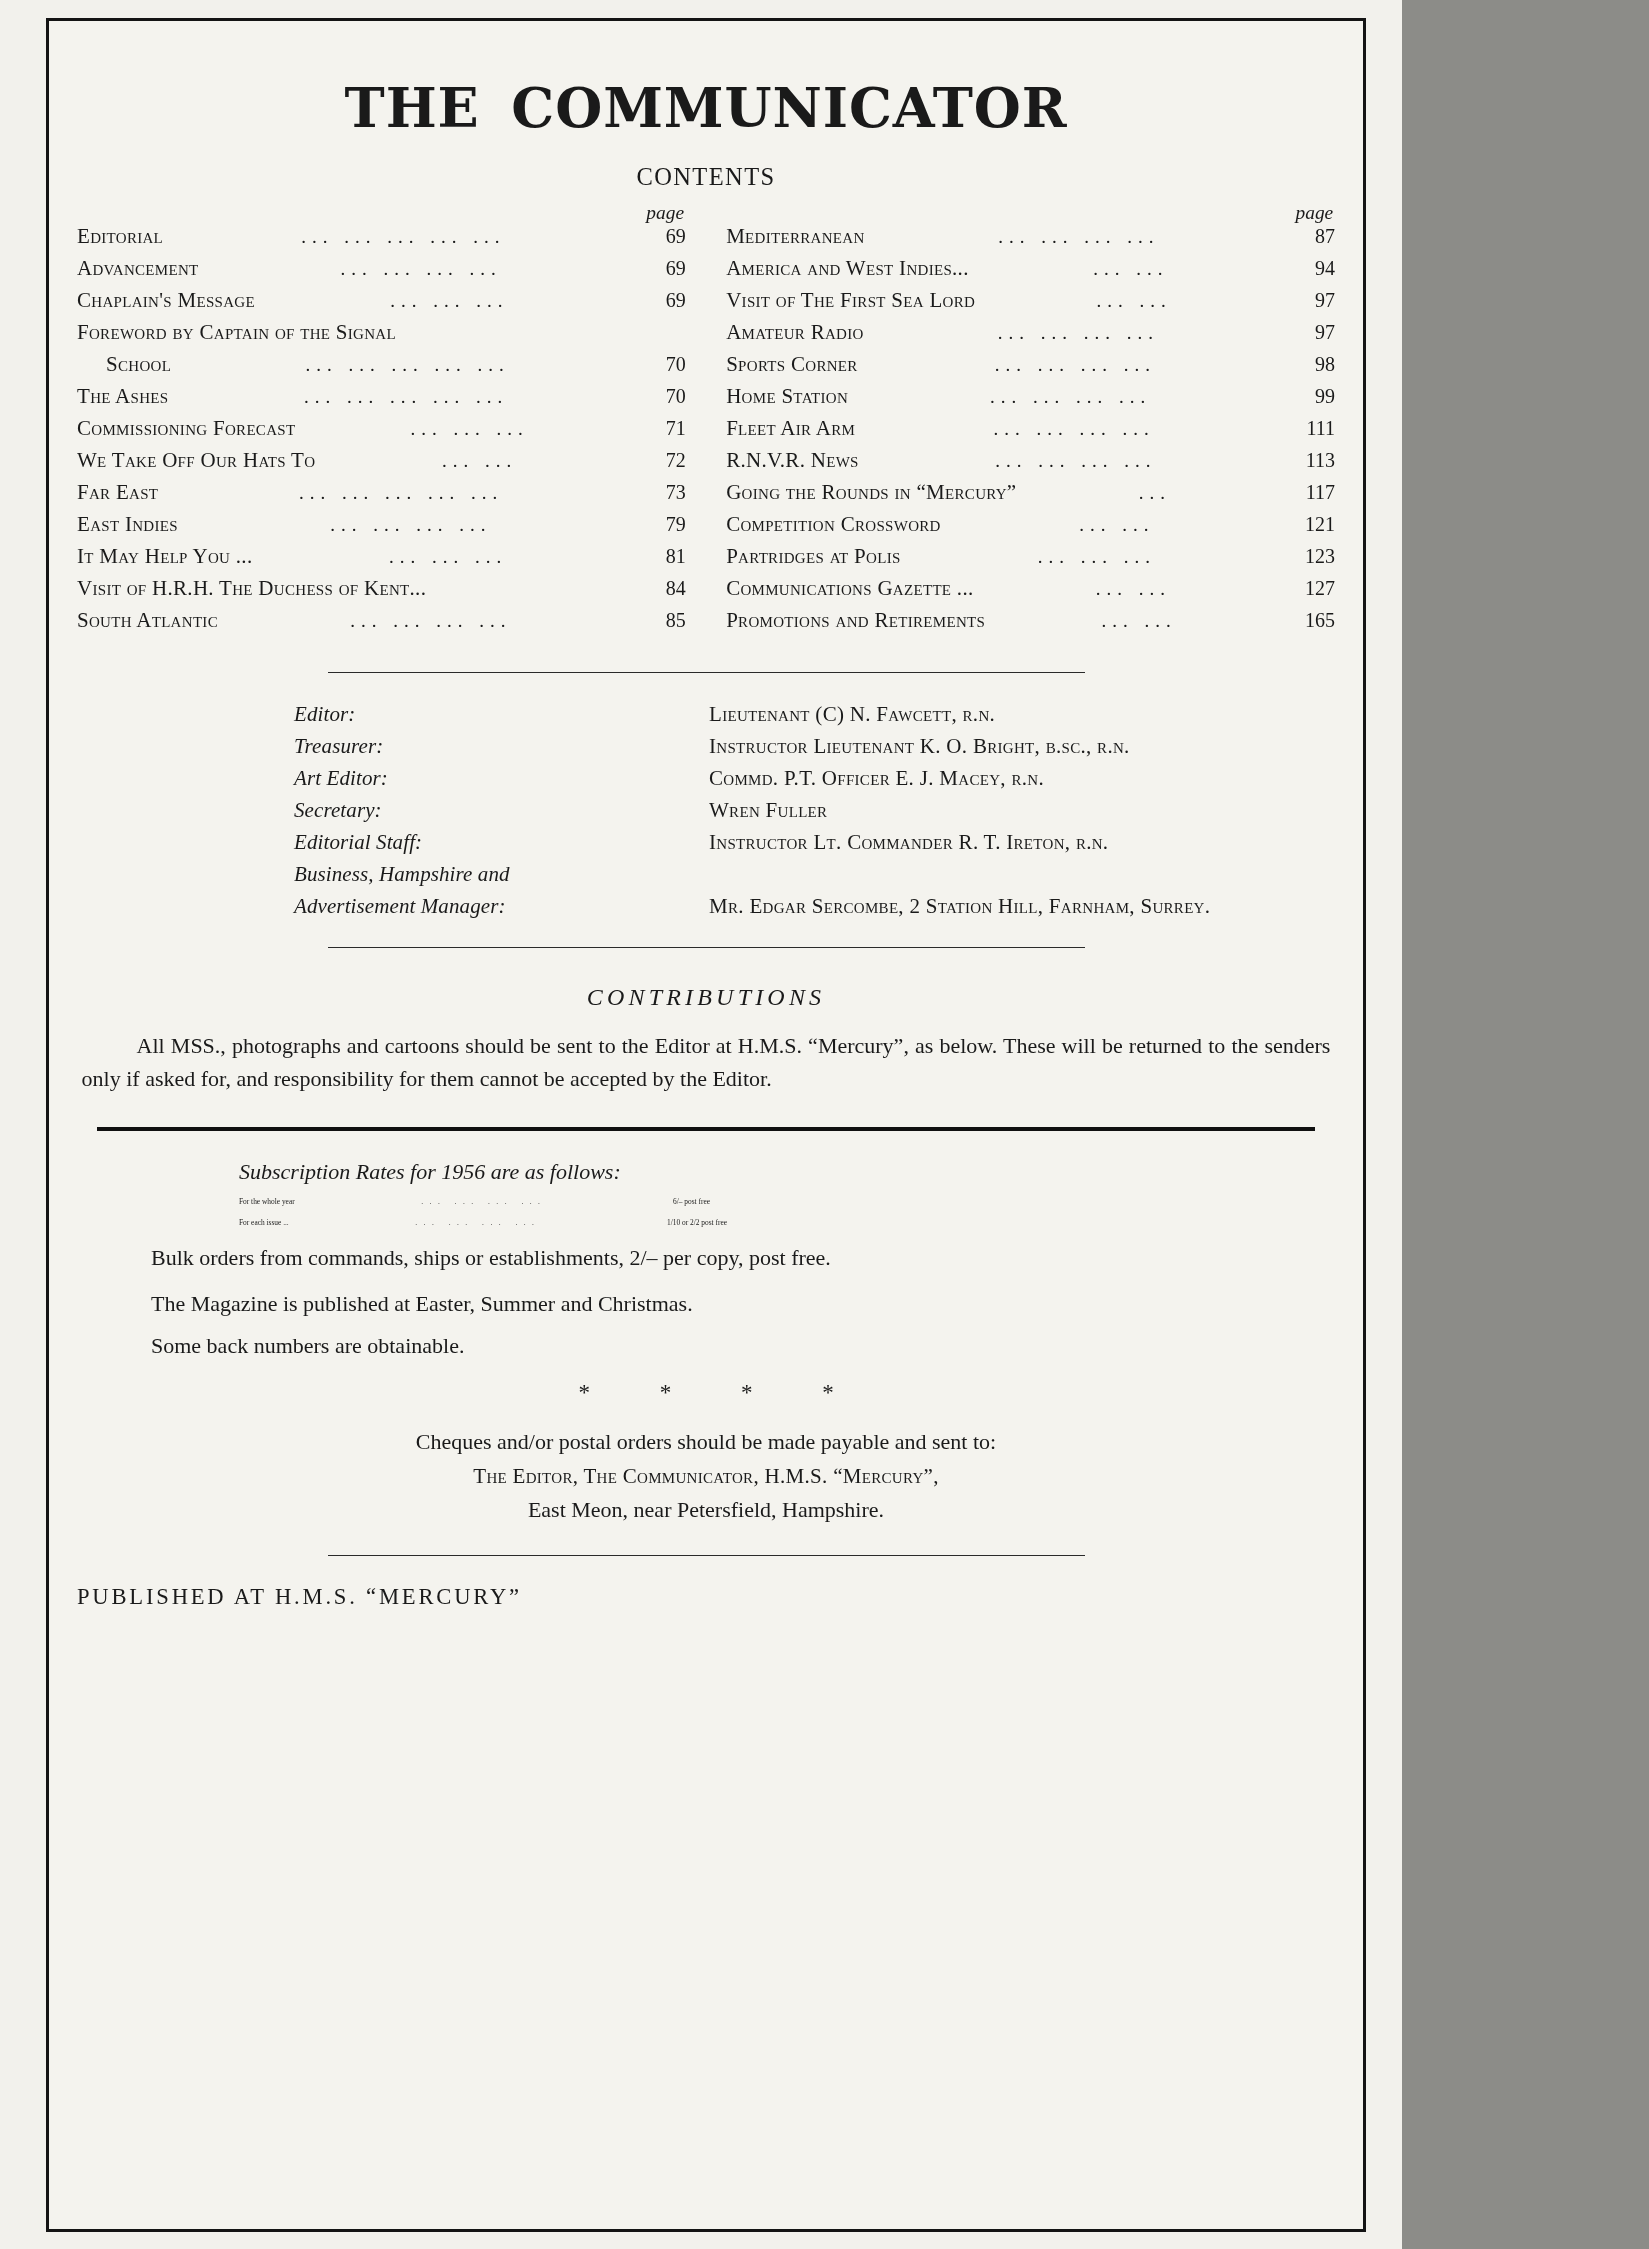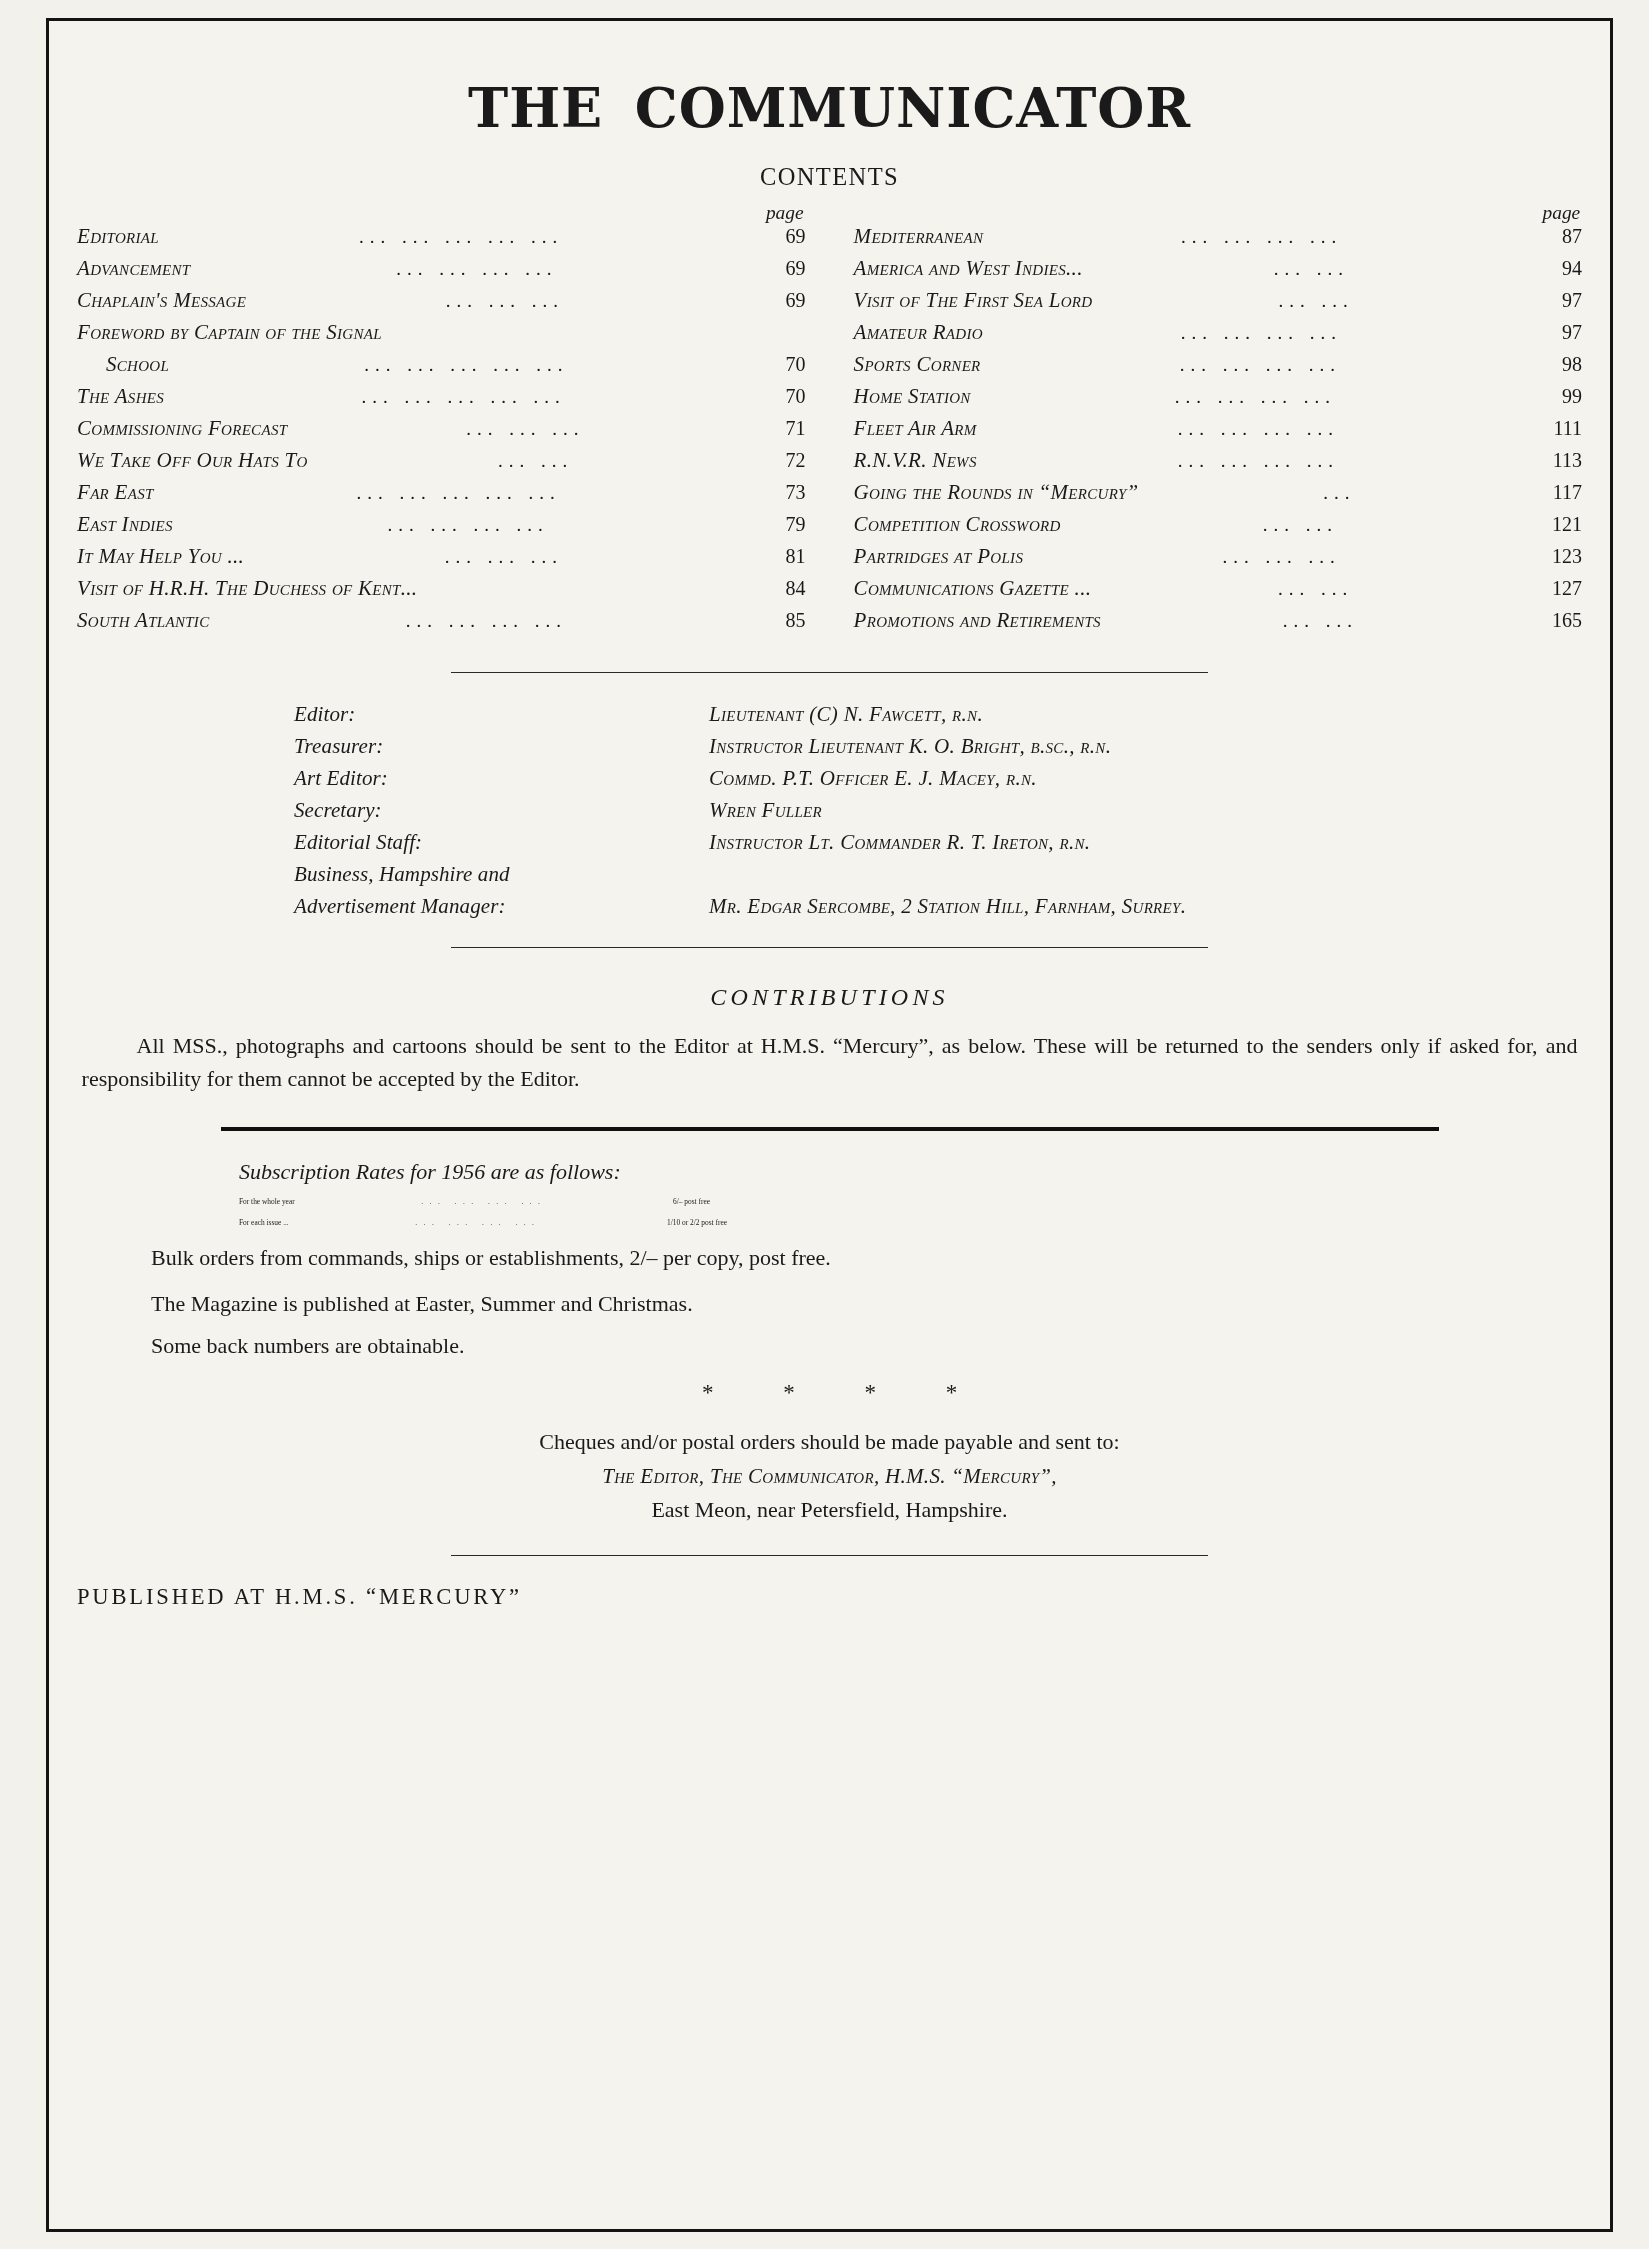--- a/index.html
+++ b/index.html
@@ -2,21 +2,21 @@
 <html style="font-size:7.4px"><head>
 <meta charset="utf-8">
 <style>
   html, body {
     margin: 0;
     padding: 0;
     background: #8c8c88;
   }
   .page {
     position: relative;
-    width: 1649px;
+    width: 1402px;
     height: 2250px;
     background: #f2f1ec;
     overflow: hidden;
     font-family: "Liberation Serif", serif;
     color: #1a1a1a;
   }
   .page-inner {
     position: absolute;
     left: 46px;
     top: 17.5px;
@@ -90,21 +90,21 @@
     font-size: 19px;
     line-height: 1.0;
     height: 32px;
   }
   .toc-label {
     flex: 0 0 auto;
     white-space: nowrap;
     letter-spacing: 0.2px;
   }
   
-  .sc { font-variant: small-caps; font-size: 21px; letter-spacing: 0.3px; font-style: italic; }
+  .sc { font-variant: small-caps; font-size: 21px; letter-spacing: 0.3px; }
   .toc-dots {
     flex: 1 1 auto;
     overflow: hidden;
     white-space: nowrap;
     font-size: 19px;
     letter-spacing: 6px;
     padding: 0 6.5px;
     color: #1a1a1a;
     text-align: center;
   }

